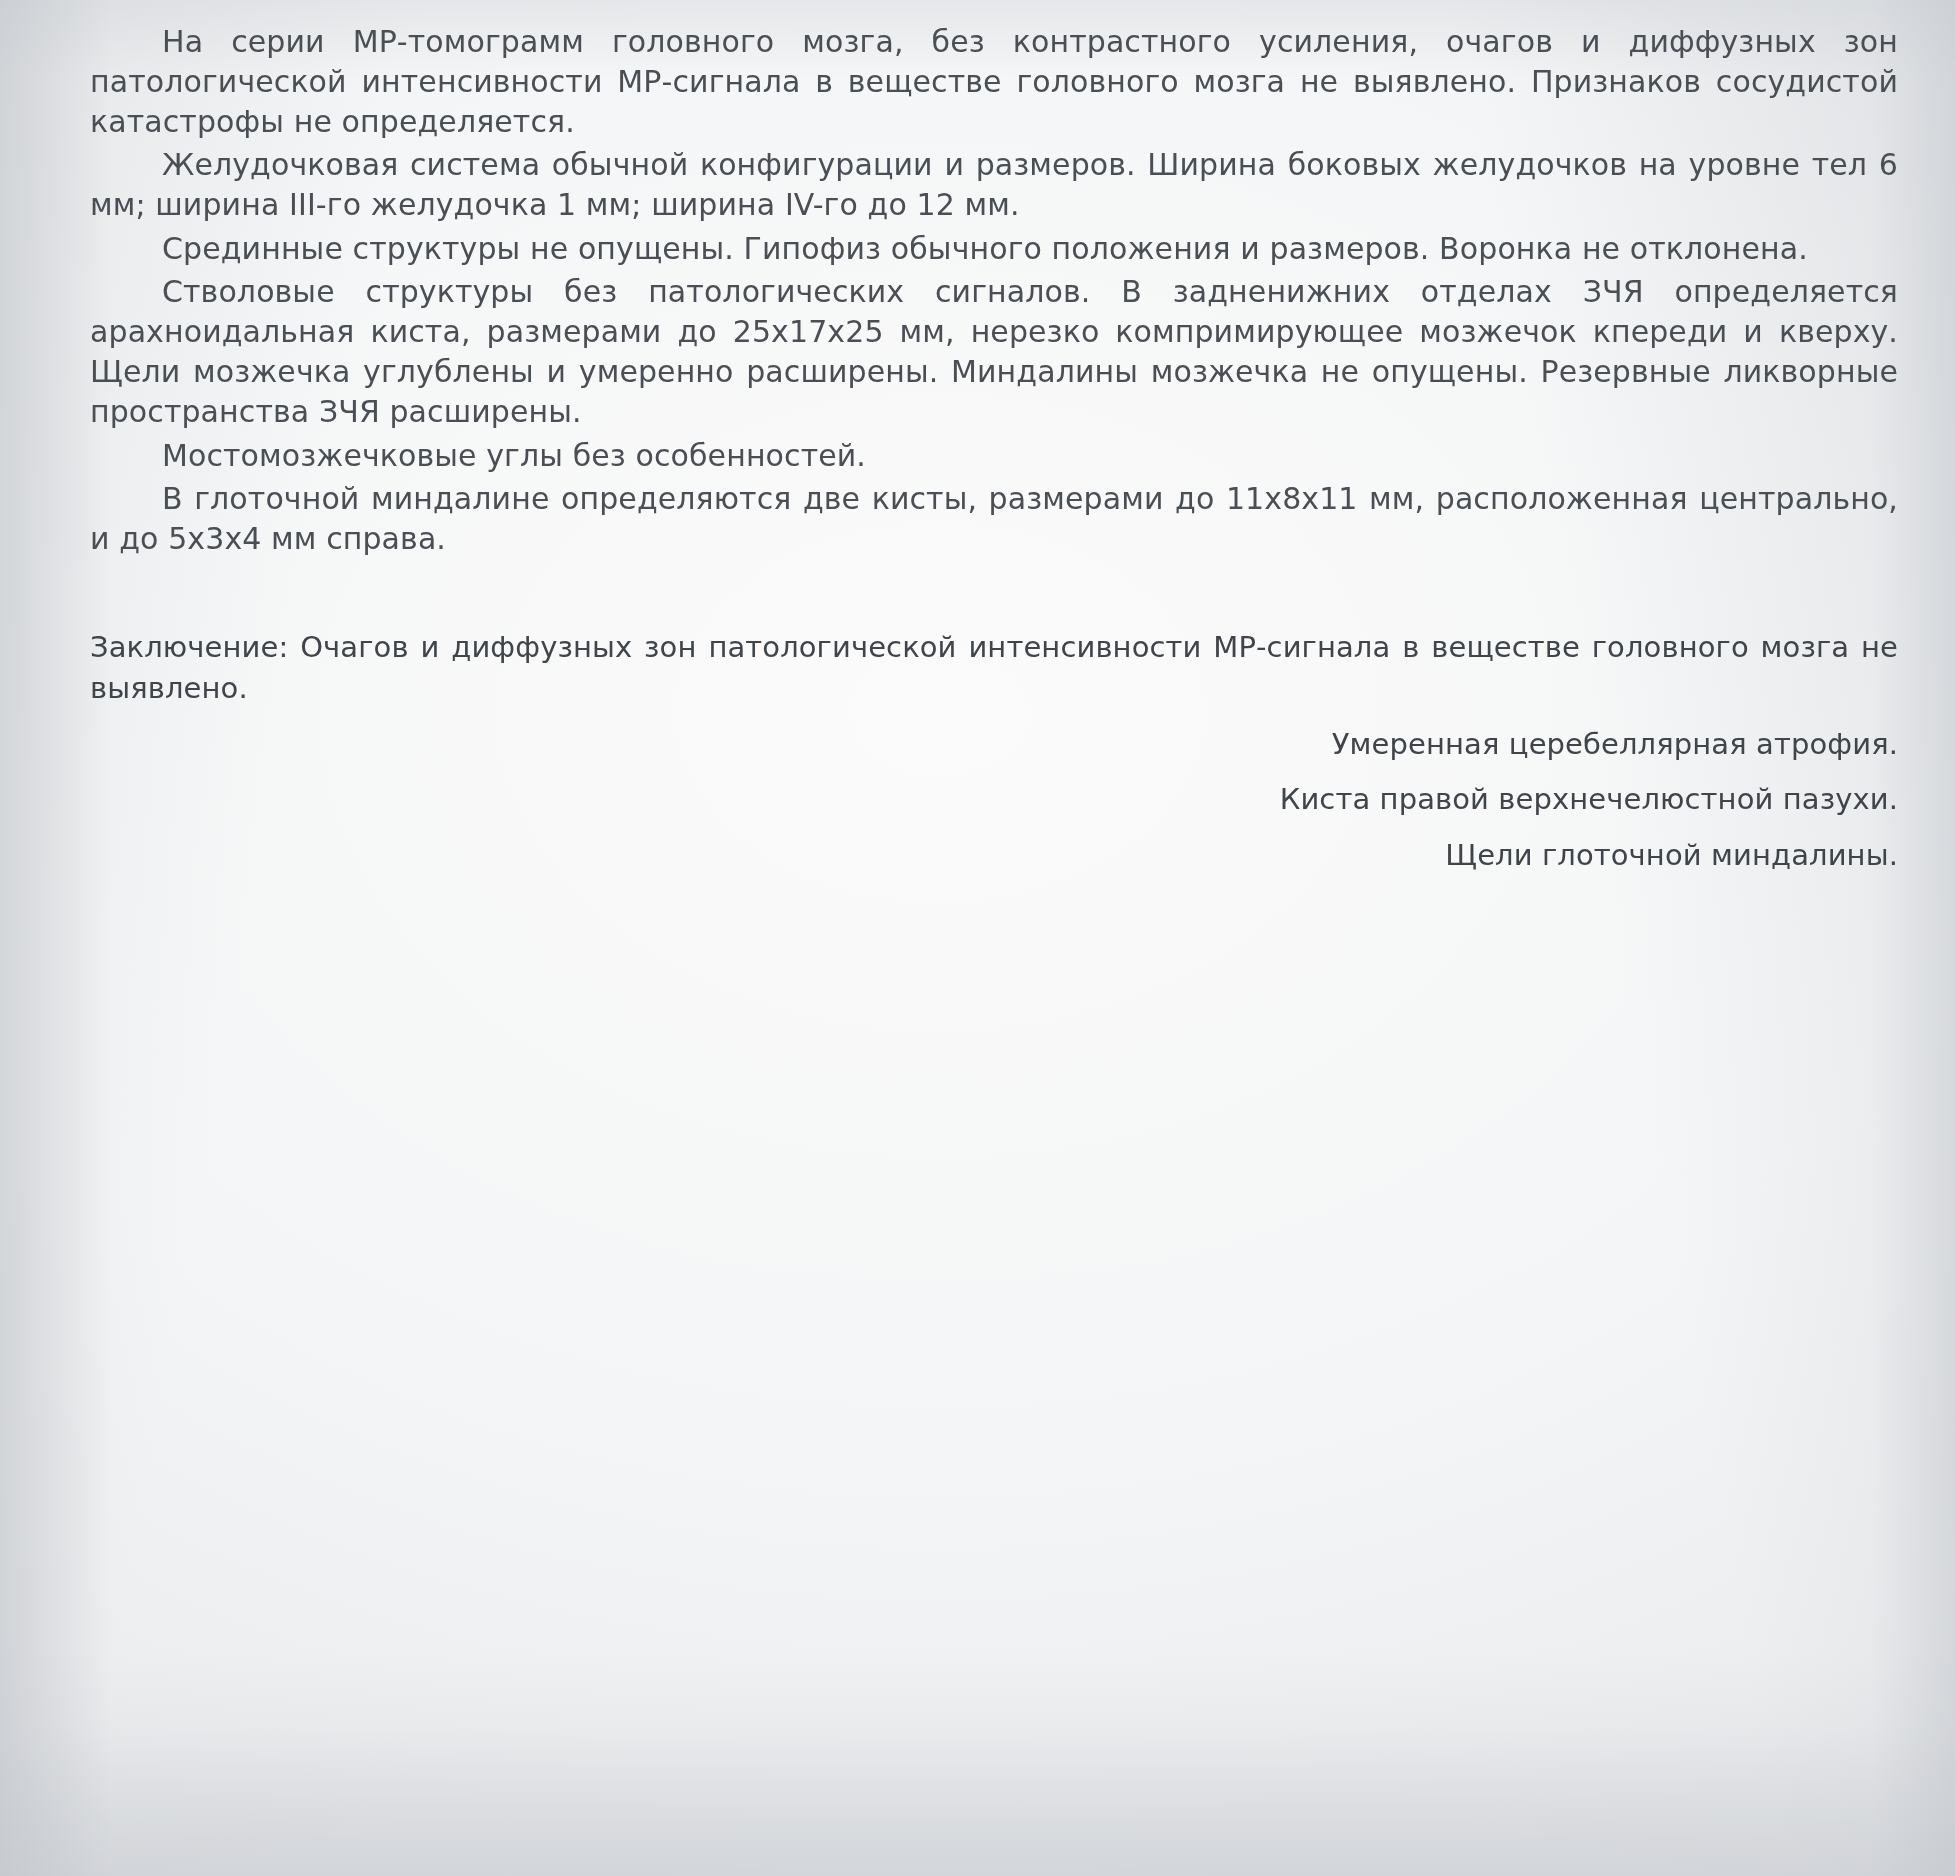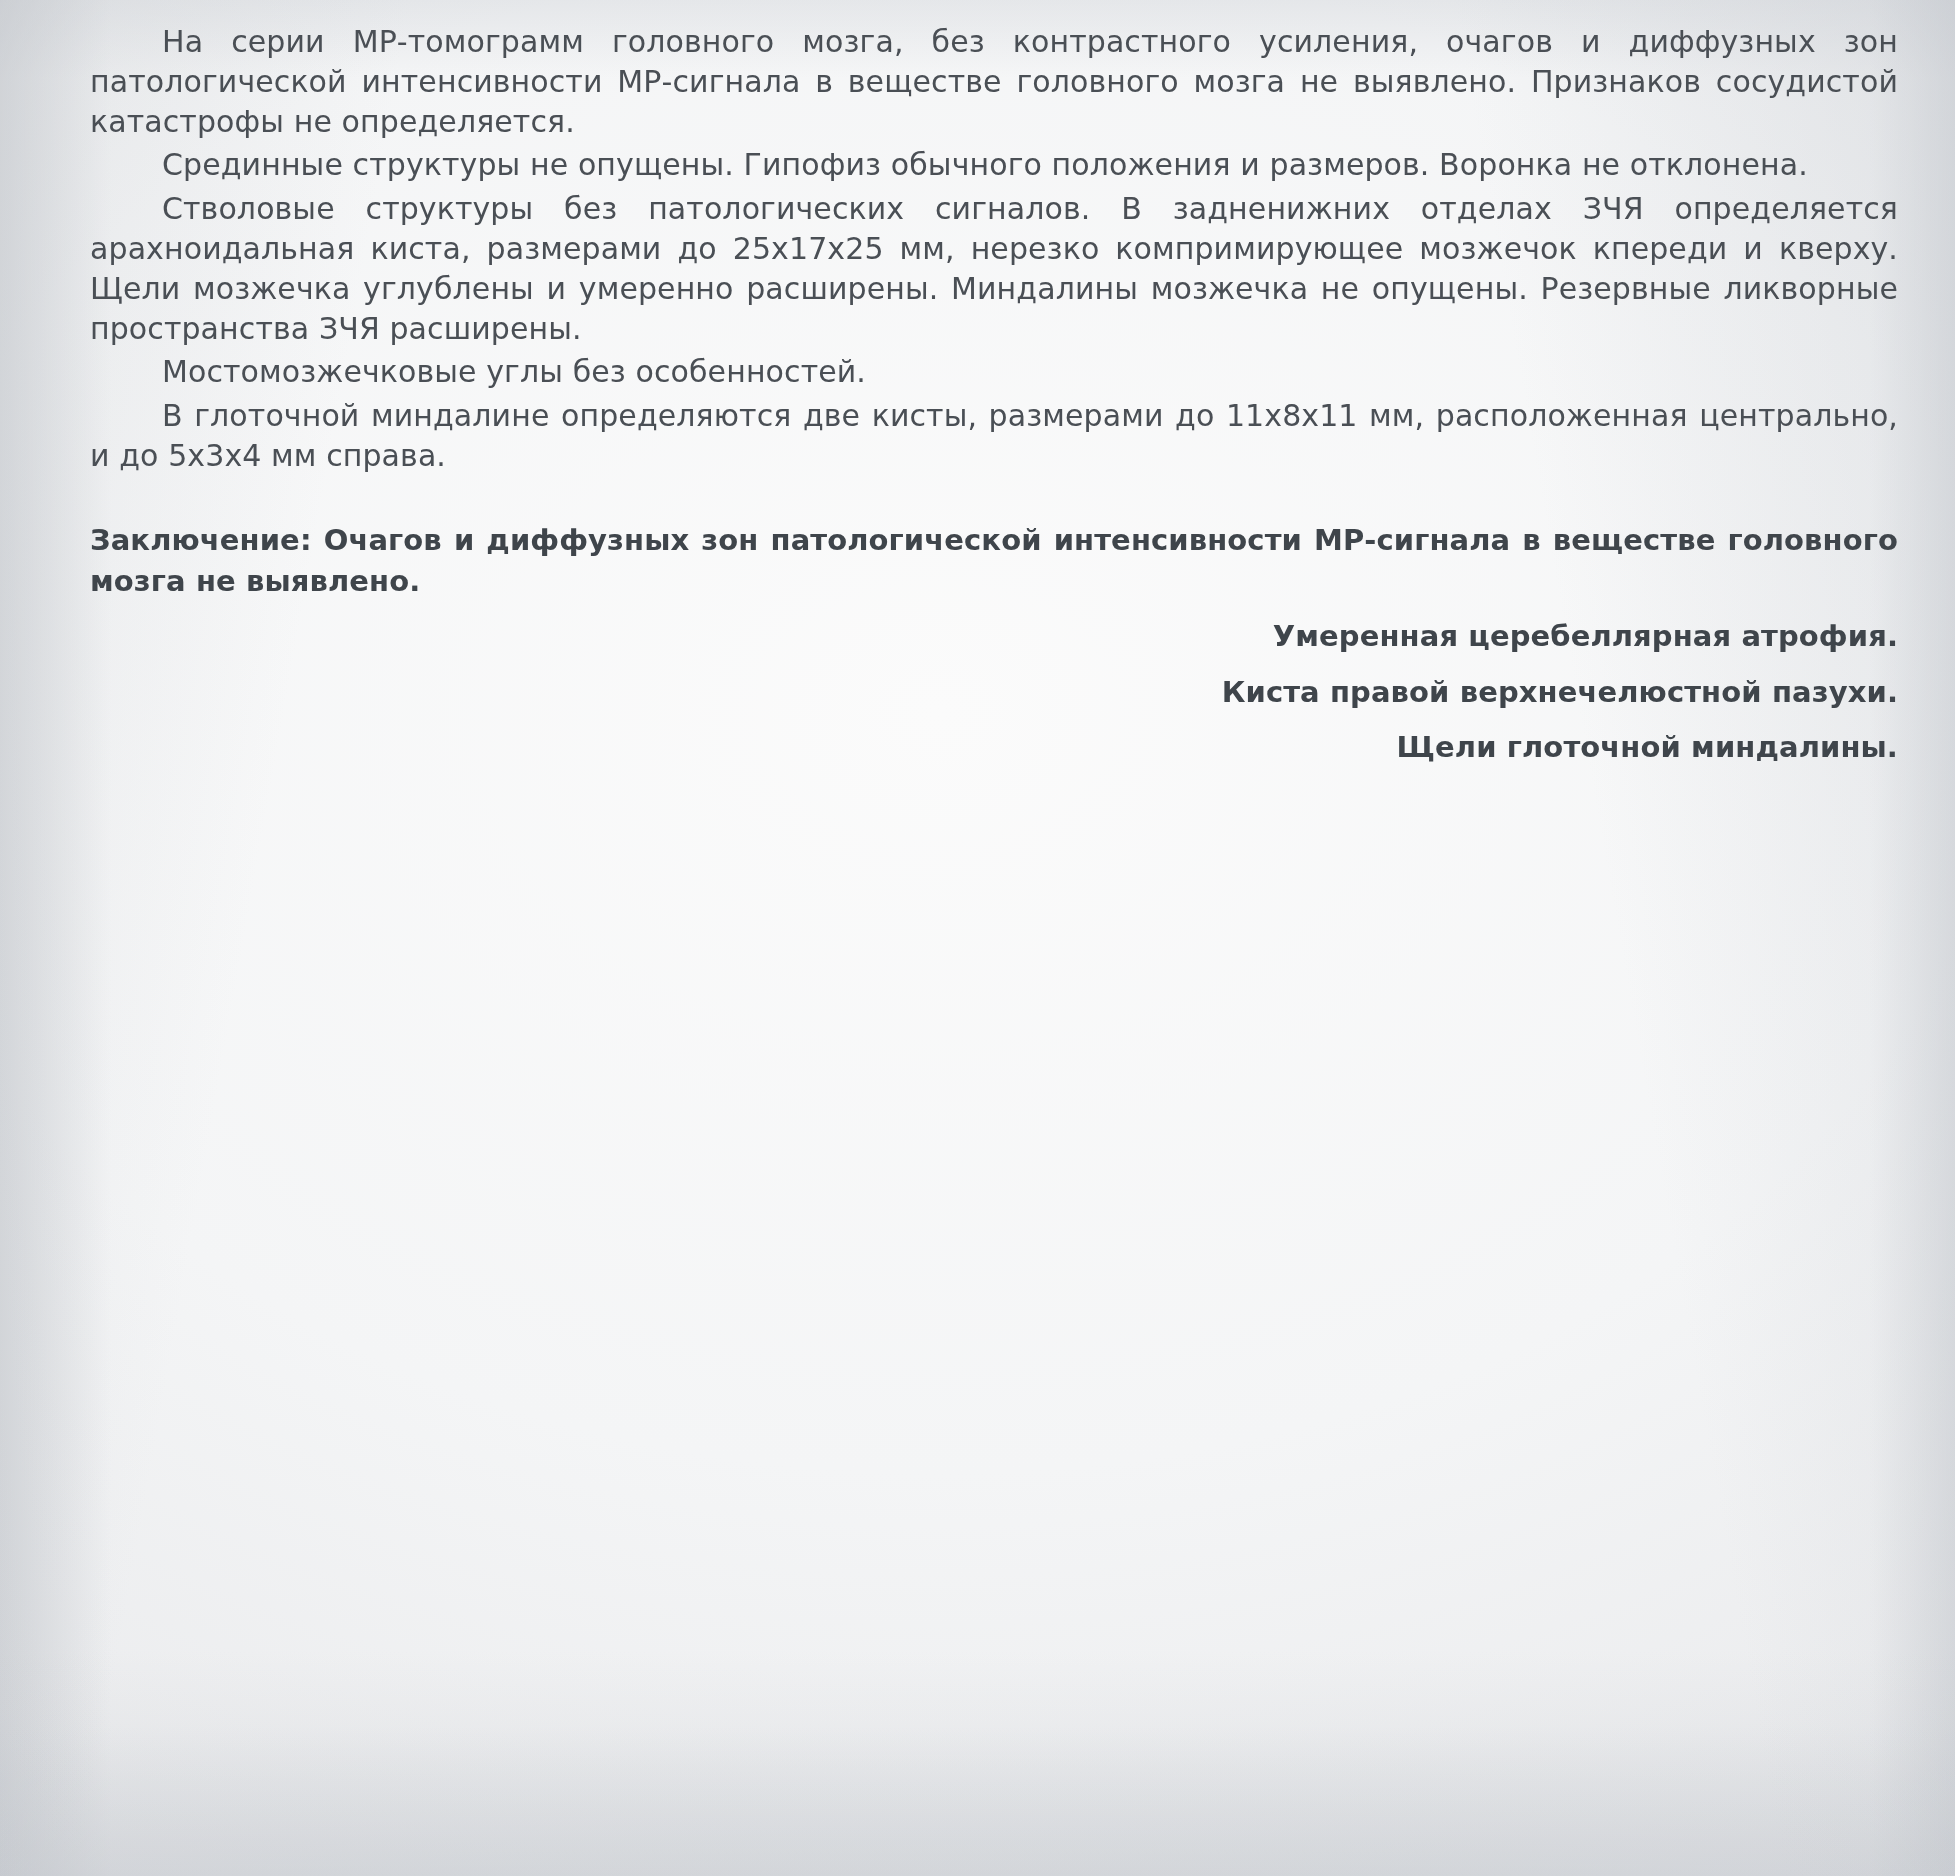--- a/index.html
+++ b/index.html
@@ -55,22 +55,22 @@
     margin: 0 0 3.3px 0;
     text-indent: 72px;
     text-align: justify;
     text-justify: inter-word;
   }
   .para:last-child {
     text-align: left;
   }
 
   .conclusion {
-    margin-top: 44px;
-    font-weight: bold;
+    margin-top: 68px;
+    font-weight: normal;
     color: #3f454b;
     font-size: 29px;
     line-height: 1.42;
   }
   .conclusion .cline {
     margin: 0 0 14.3px 0;
     text-indent: 0;
     text-align: justify;
   }
   .conclusion .cline.first {
@@ -109,20 +109,21 @@
   <div class="fold topband"></div>
   <div class="fold left"></div>
   <div class="fold right"></div>
   <div class="fold bottom"></div>
 </div>
 
 <div class="sheet">
   <div class="doc-body">
 
     <p class="para">На серии МР-томограмм головного мозга, без контрастного усиления, очагов и диффузных зон патологической интенсивности МР-сигнала в веществе головного мозга не выявлено. Признаков сосудистой катастрофы не определяется.</p>
+    <p class="para">Желудочковая система обычной конфигурации и размеров. Ширина боковых желудочков на уровне тел 6 мм; ширина III-го желудочка 1 мм; ширина IV-го до 12 мм.</p>
     <p class="para">Срединные структуры не опущены. Гипофиз обычного положения и размеров. Воронка не отклонена.</p>
     <p class="para">Стволовые структуры без патологических сигналов. В задненижних отделах ЗЧЯ определяется арахноидальная киста, размерами до 25х17х25 мм, нерезко компримирующее мозжечок кпереди и кверху. Щели мозжечка углублены и умеренно расширены. Миндалины мозжечка не опущены. Резервные ликворные пространства ЗЧЯ расширены.</p>
     <p class="para"> Мостомозжечковые углы без особенностей.</p>
     <p class="para">В глоточной миндалине определяются две кисты, размерами до 11х8х11 мм, расположенная центрально, и до 5х3х4 мм справа.</p>
 
     <div class="conclusion">
       <p class="cline first">Заключение: Очагов и диффузных зон патологической интенсивности МР-сигнала в веществе головного мозга не выявлено.</p>
       <p class="cline tail">Умеренная церебеллярная атрофия.</p>
       <p class="cline tail">Киста правой верхнечелюстной пазухи.</p>
       <p class="cline tail">Щели глоточной миндалины.</p>

